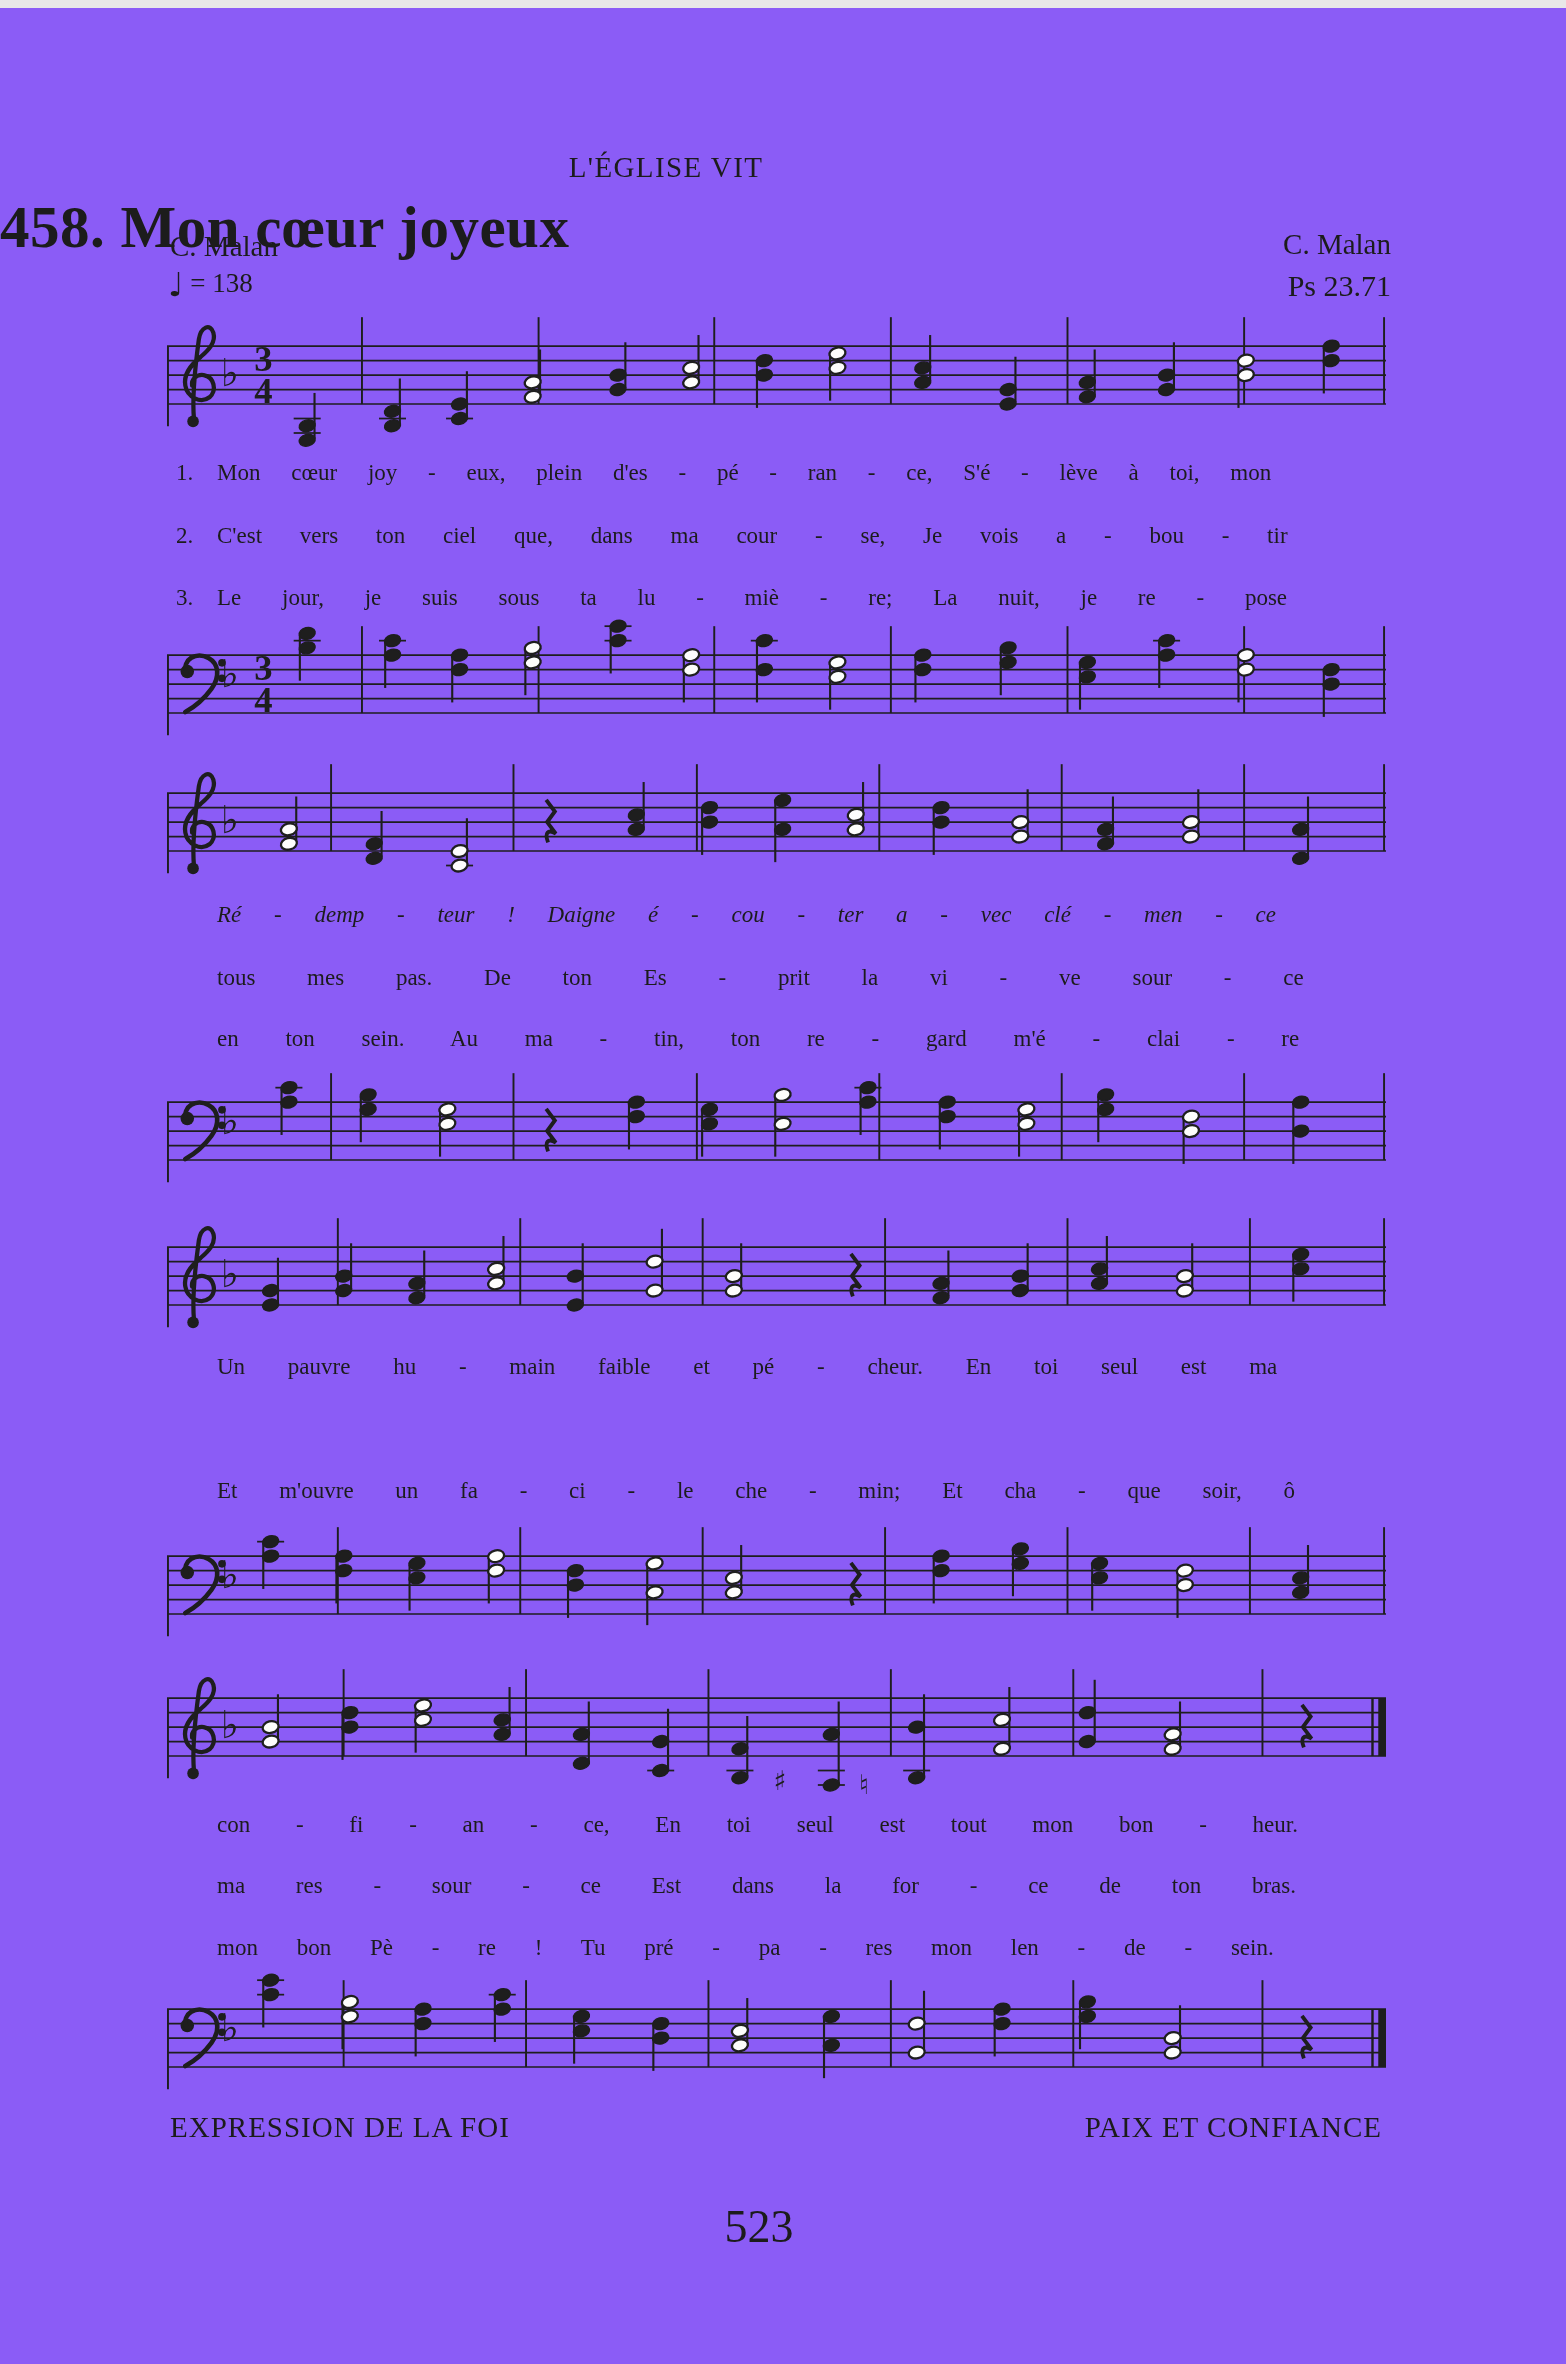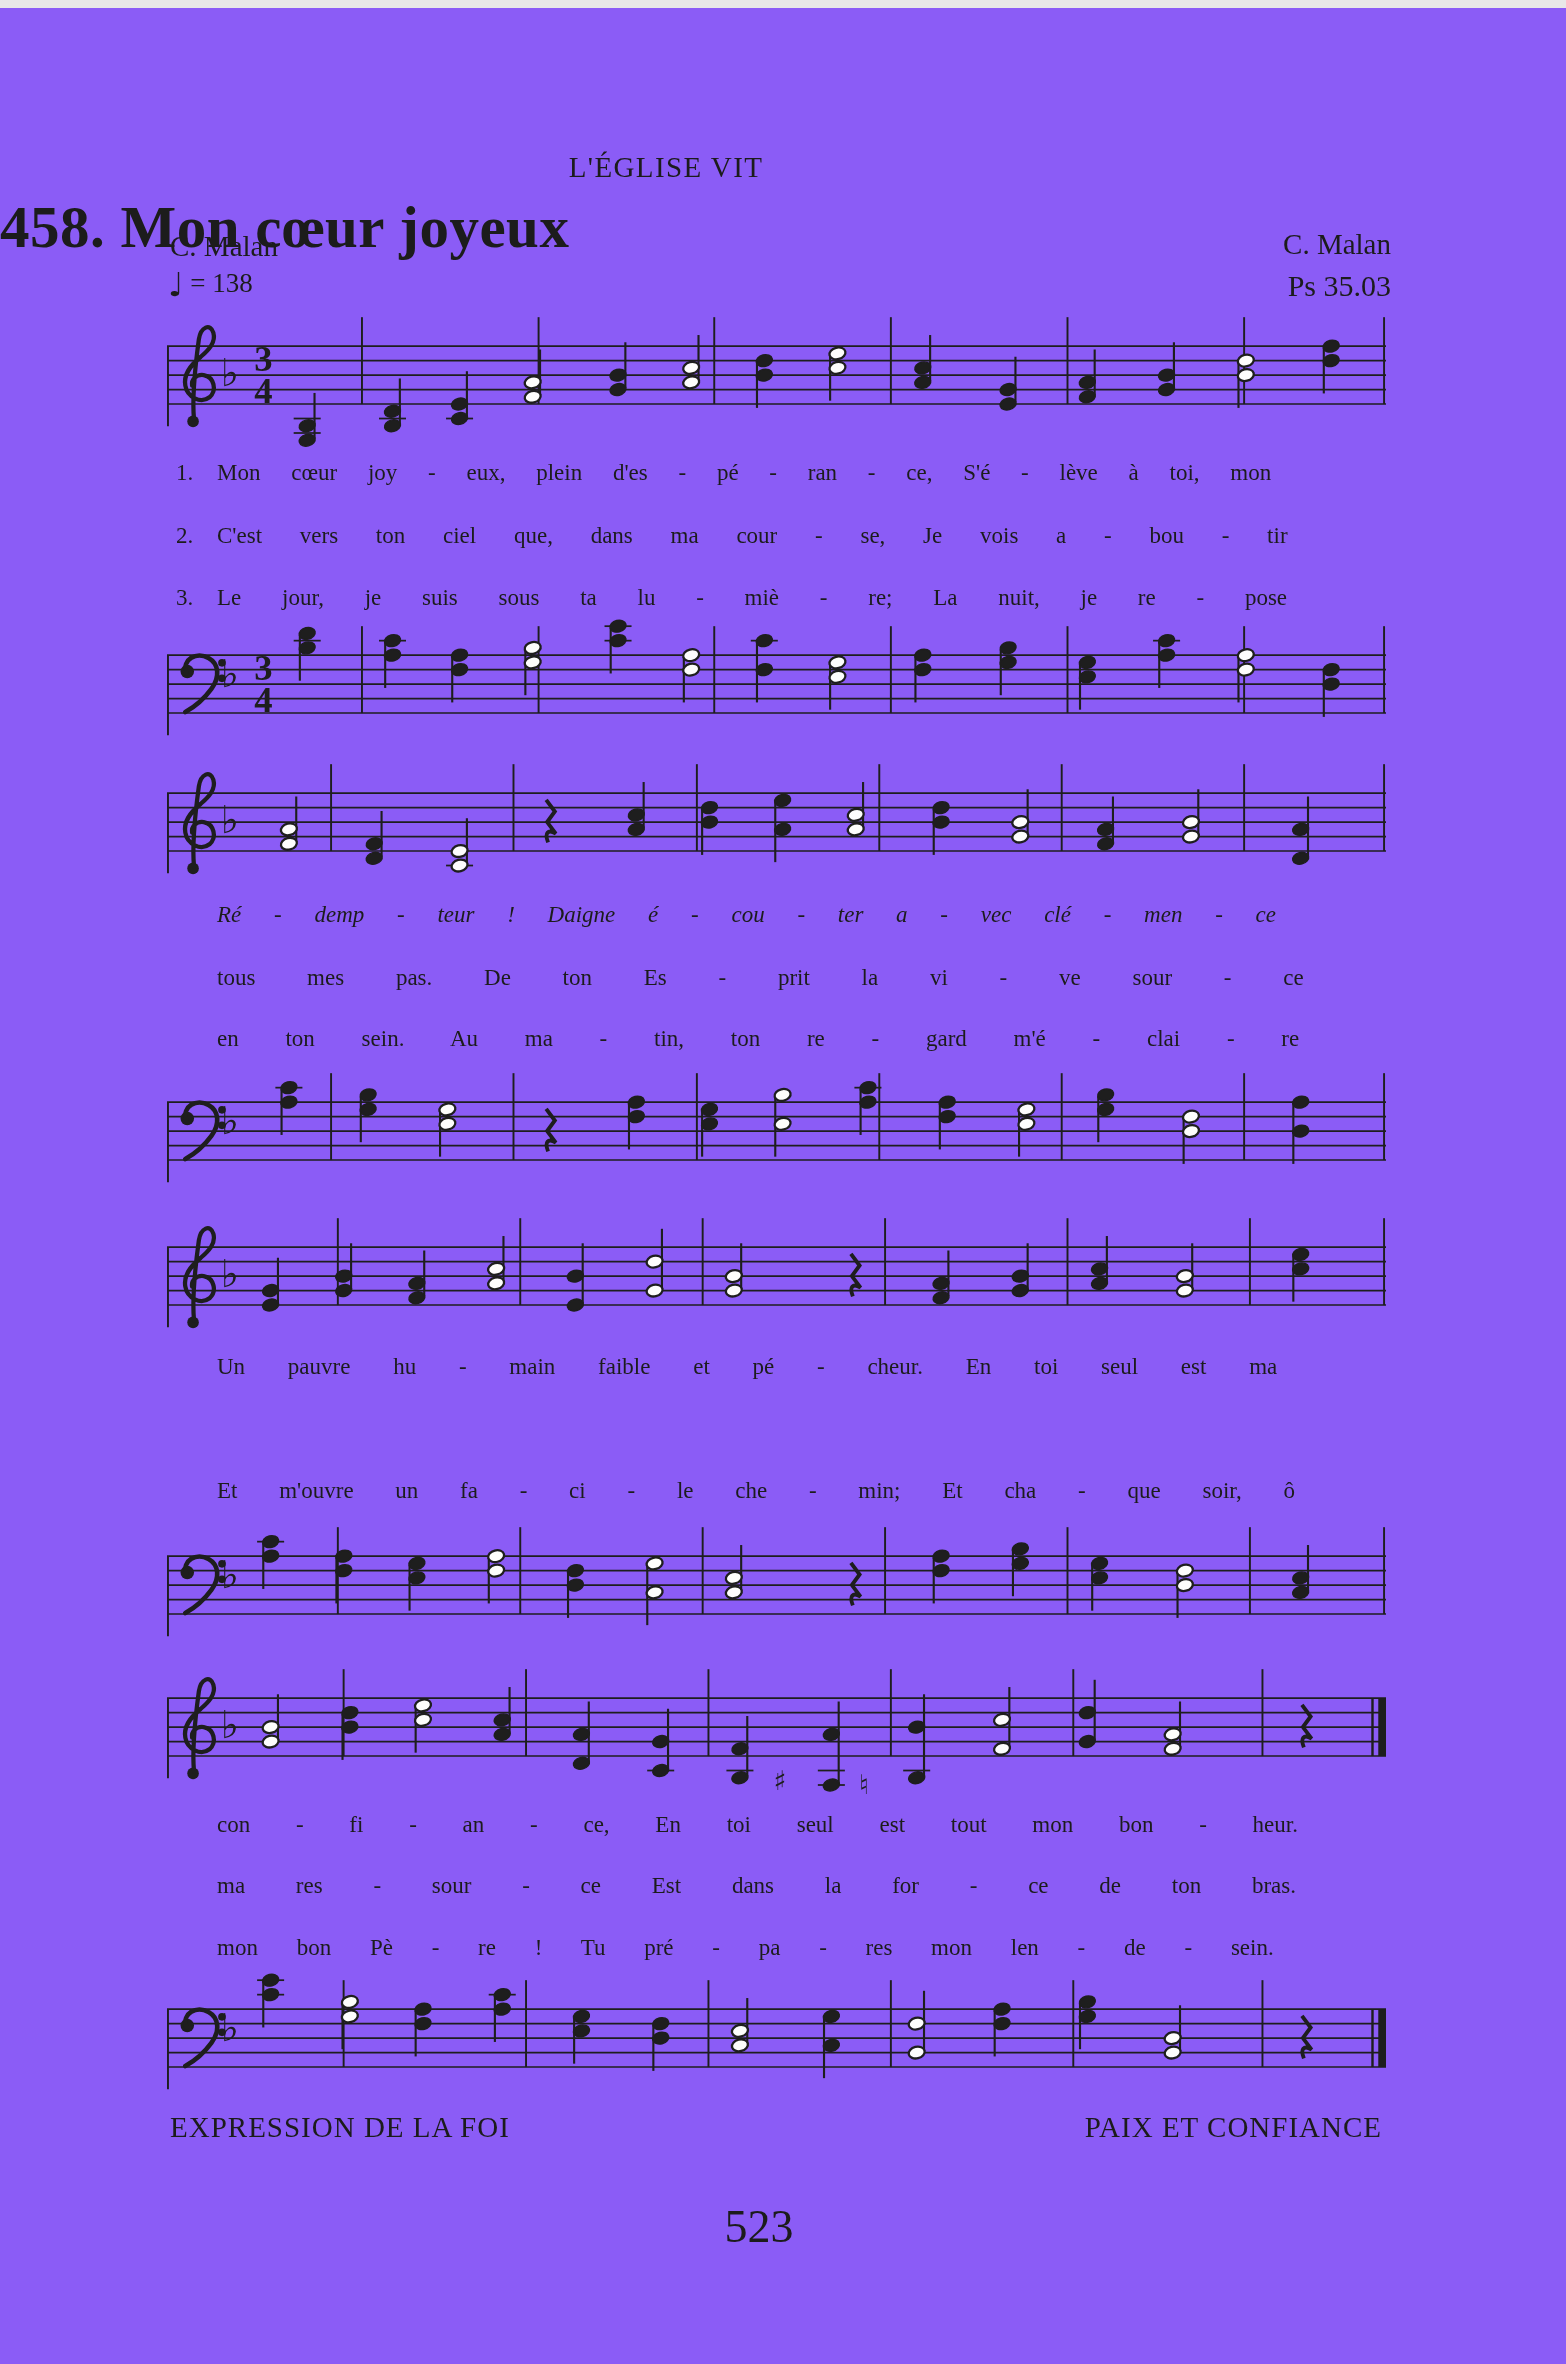--- a/index.html
+++ b/index.html
@@ -51,21 +51,21 @@
 
 <div class="page">
 
   <div class="category">L'ÉGLISE VIT</div>
 
   <div class="composer composer-left">C. Malan</div>
   <h1 class="title">458. Mon cœur joyeux</h1>
   <div class="composer composer-right">C. Malan</div>
 
   <div class="tempo"><span class="tempo-note">♩</span> <span>= 138</span></div>
-  <div class="scripture">Ps 35.03</div>
+  <div class="scripture">Ps 23.71</div>
 
   <svg class="svg-staff" id="s1t" viewBox="0 0 1263 175">
       <line x1="0" y1="55" x2="1263" y2="55" stroke="#1e1e1e" stroke-width="1.7"></line>
       <line x1="0" y1="70" x2="1263" y2="70" stroke="#1e1e1e" stroke-width="1.7"></line>
       <line x1="0" y1="85" x2="1263" y2="85" stroke="#1e1e1e" stroke-width="1.7"></line>
       <line x1="0" y1="100" x2="1263" y2="100" stroke="#1e1e1e" stroke-width="1.7"></line>
       <line x1="0" y1="115" x2="1263" y2="115" stroke="#1e1e1e" stroke-width="1.7"></line>
       <line x1="1" y1="55" x2="1" y2="138" stroke="#1e1e1e" stroke-width="2"></line>
       <line x1="202" y1="25" x2="202" y2="115" stroke="#1e1e1e" stroke-width="2"></line>
       <line x1="385" y1="25" x2="385" y2="115" stroke="#1e1e1e" stroke-width="2"></line>

